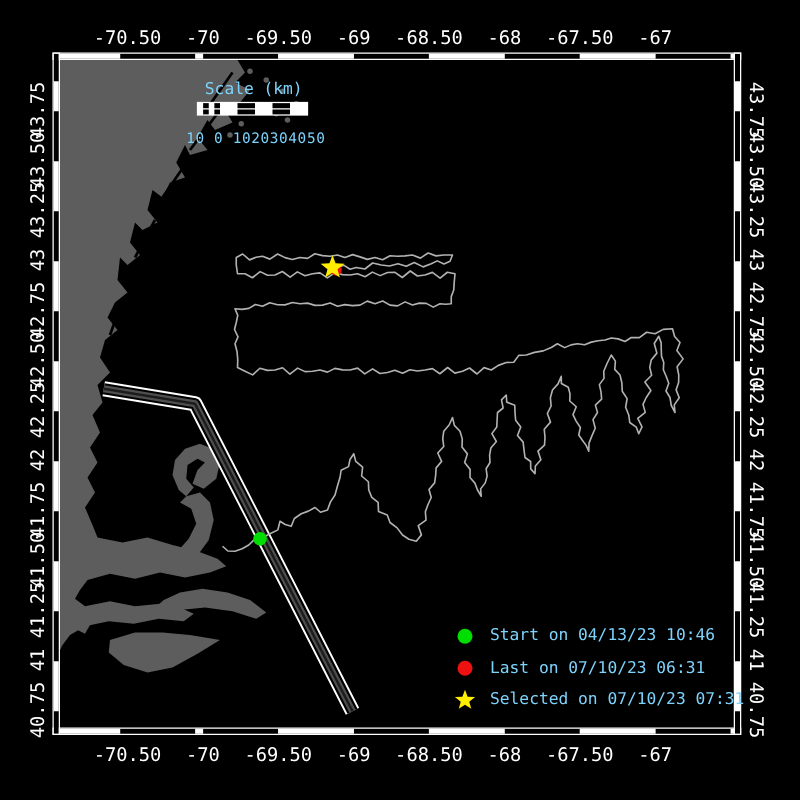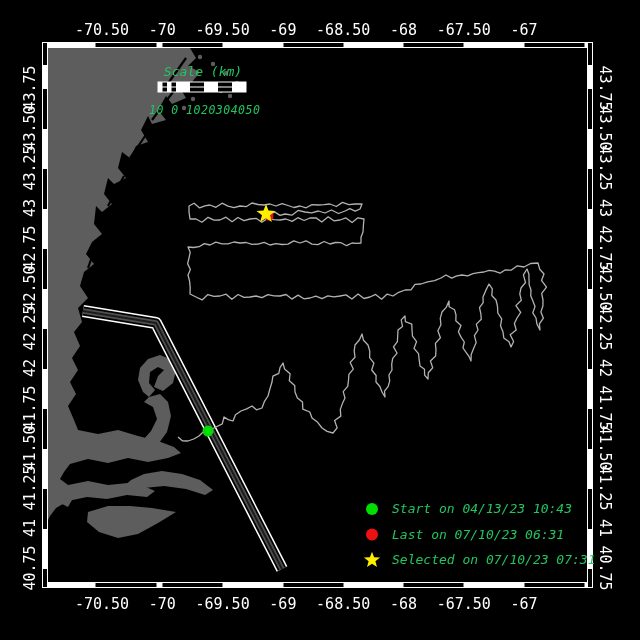--- a/index.html
+++ b/index.html
@@ -6,21 +6,21 @@
   body{width:640px;height:640px;position:relative;overflow:hidden;
        font-family:"DejaVu Sans Mono","Liberation Mono",monospace;color:#fff;}
   .band{position:absolute;border:1px solid #fff;box-sizing:border-box;}
   .band.h{background:repeating-linear-gradient(to right,#000 0 60.3px,#fff 60.3px 120.6px);background-position-x:119.5px;}
   .band.v{background:repeating-linear-gradient(to bottom,#000 0 40px,#fff 40px 80px);background-position-y:46px;}
   .axis-label{position:absolute;font-size:15px;line-height:16px;white-space:nowrap;color:#fff;}
   .axis-label.top,.axis-label.bottom{transform:translateX(-50%);}
   .axis-label.left{transform:translate(-50%,-50%) rotate(-90deg);}
   .axis-label.right{transform:translate(-50%,-50%) rotate(90deg);}
   #map-svg{position:absolute;left:0;top:0;}
-  .overlay-text{position:absolute;white-space:nowrap;color:#22c55e;font-style:italic;}
+  .overlay-text{position:absolute;white-space:nowrap;color:#7dd3fc;}
   #scalebar-title{font-size:13px;transform:translateX(-50%);}
   #scalebar-ticks{font-size:11.5px;letter-spacing:0.5px;}
   .legend-label{font-size:13px;line-height:16px;}
 </style>
 </head>
 <body>
 
 <div class="band h" style="left:42px;top:42px;width:551px;height:6px;"></div>
 <div class="band h" style="left:42px;top:582px;width:551px;height:6px;"></div>
 <div class="band v" style="left:42px;top:42px;width:6px;height:546px;"></div>
@@ -135,16 +135,16 @@
       <circle cx="372" cy="509" r="6" fill="#00dd00"></circle>
       <circle cx="372" cy="534.6" r="6" fill="#ee1111"></circle>
       <polygon points="372.00,551.70 374.10,557.31 380.08,557.57 375.40,561.30 377.00,567.08 372.00,563.77 367.00,567.08 368.60,561.30 363.92,557.57 369.90,557.31" fill="#ffee00"></polygon>
     </g>
 </svg>
 
 <div id="scalebar-title" class="overlay-text" style="left: 203px; top: 64px;">Scale (km)</div>
 <div id="scalebar-ticks" class="overlay-text" style="left: 149px; top: 103px;">10 0 1020304050</div>
 
 <div id="legend-text">
-    <div class="overlay-text legend-label" style="left:392px;top:501px;">Start on 04/13/23 10:43</div>
+    <div class="overlay-text legend-label" style="left:392px;top:501px;">Start on 04/13/23 10:46</div>
     <div class="overlay-text legend-label" style="left:392px;top:526.6px;">Last on 07/10/23 06:31</div>
     <div class="overlay-text legend-label" style="left:392px;top:552.2px;">Selected on 07/10/23 07:31</div>
   </div>
 
 </body></html>

